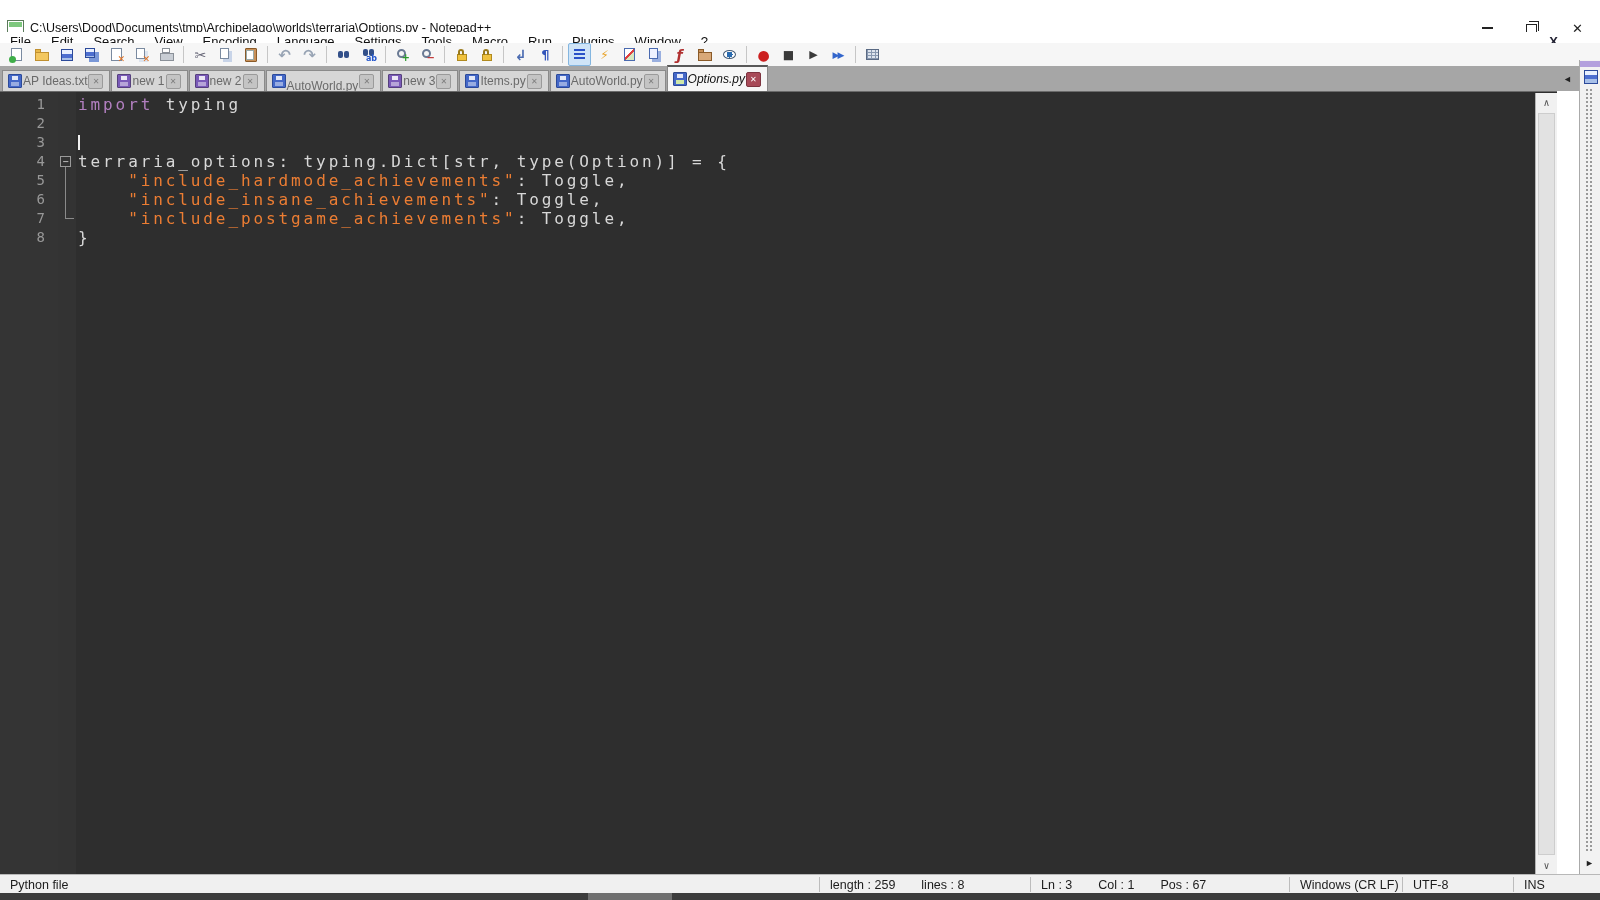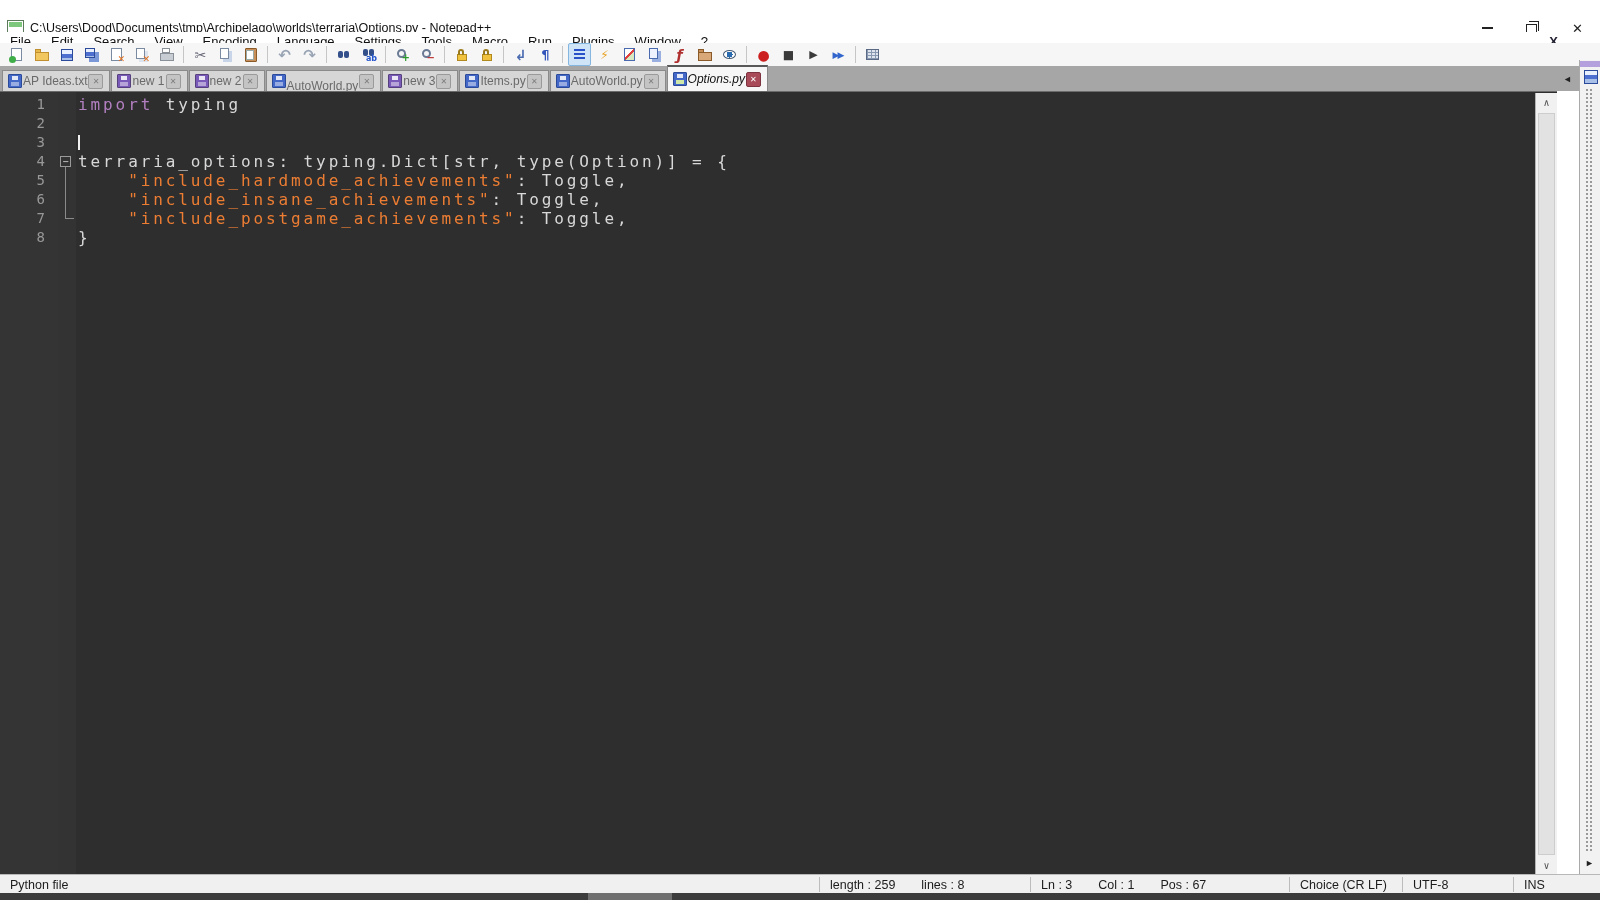--- a/index.html
+++ b/index.html
@@ -394,21 +394,21 @@
       <span>length : 259</span>
       <span>lines : 8</span>
     </div>
     <div class="ssep"></div>
     <div class="sseg" id="seg-pos">
       <span>Ln : 3</span>
       <span>Col : 1</span>
       <span>Pos : 67</span>
     </div>
     <div class="ssep"></div>
-    <div class="sseg" id="seg-eol">Choice (CR LF)</div>
+    <div class="sseg" id="seg-eol">Windows (CR LF)</div>
     <div class="ssep"></div>
     <div class="sseg" id="seg-enc">UTF-8</div>
     <div class="ssep"></div>
     <div class="sseg" id="seg-ins">INS</div>
   </div>
 
   <div id="bottomstrip">
     <div class="frag"></div>
   </div>
 

